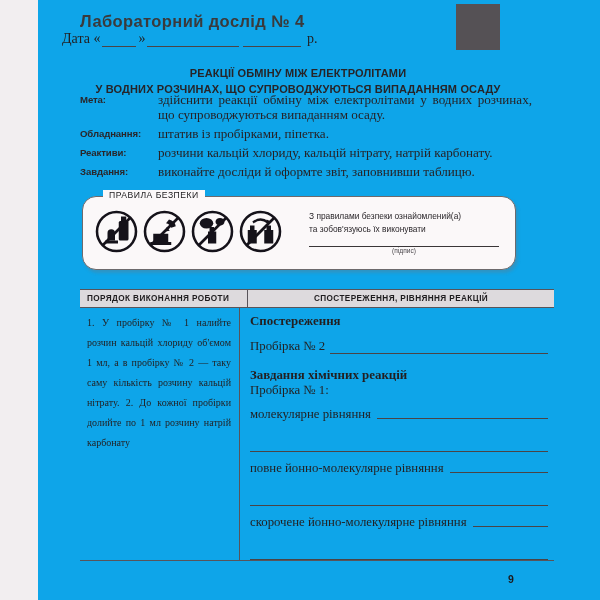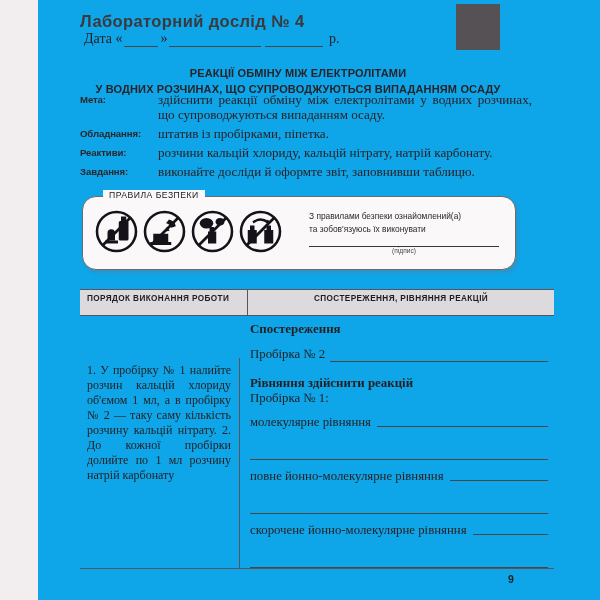--- a/index.html
+++ b/index.html
@@ -13,21 +13,21 @@
     position:absolute;left:38px;top:0;width:562px;height:600px;
     background:#0ea5e9;
   }
   
   .lab-title{
     position:absolute;left:42px;top:12px;
     font-family:"Liberation Sans",sans-serif;
     font-weight:bold;font-size:16.5px;letter-spacing:.4px;color:#3a3a3c;
   }
   .date-row{
-    position:absolute;left:46px;top:31px;
+    position:absolute;left:24px;top:31px;
     font-size:14px;white-space:nowrap;
   }
   .date-row .ln{
     display:inline-block;border-bottom:1px solid #4a4446;
     vertical-align:bottom;height:12px;margin:0 2px;
   }
   .ln.a{width:34px;} .ln.b{width:92px;} .ln.c{width:58px;}
   .tab-marker{
     position:absolute;left:418px;top:4px;width:44px;height:46px;
     background:#555155;
@@ -87,30 +87,30 @@
   }
   
   .tbl{
     position:absolute;left:42px;top:289px;width:474px;
   }
   .tbl-head{display:flex;border-top:1.6px solid #58545a;}
   .th{
     background:#dddadd;
     font-family:"Liberation Sans",sans-serif;
     font-weight:bold;font-size:8.2px;letter-spacing:.4px;color:#1e1c1e;
-    padding:4px 0 12px 0;text-align:center;
+    padding:4px 0 4px 0;text-align:center;
     border-bottom:1.6px solid #58545a;
   }
   .th.left{flex:0 0 160px;border-right:1.4px solid #58545a;text-align:left;padding-left:7px;}
   .th.right{flex:1;}
   .tbl-body{display:flex;min-height:242px;border-bottom:1.6px solid #58545a;}
   .td.left{
     flex:0 0 160px;border-right:1.4px solid #58545a;
     padding:5px 8px 0 7px;box-sizing:border-box;
-    font-size:12px;line-height:15px;text-align:justify;margin-top:42px;
+    font-size:10px;line-height:20px;text-align:justify;
   }
   .td.right{flex:1;padding:5px 6px 0 10px;box-sizing:border-box;}
   .bold-h{font-weight:bold;font-size:12.9px;line-height:16px;}
   .obs-row{display:flex;align-items:flex-end;font-size:12.8px;margin-top:1px;}
   .obs-row .lbl{white-space:nowrap;}
   .obs-row .fill{flex:1;border-bottom:1px solid #4a4446;height:11px;margin-left:5px;}
   .gap-s{height:9px;}
   .gap-m{height:13px;}
   .eq-line{border-bottom:1px solid #4a4446;height:16px;}
   .eq-row{display:flex;align-items:flex-start;font-size:12.8px;}
@@ -225,21 +225,21 @@
         <div class="bold-h">Спостереження</div>
 
         <div class="gap-s"></div>
         <div class="obs-row">
           <span class="lbl">Пробірка № 2</span>
           <span class="fill"></span>
         </div>
 
         <div class="gap-m"></div>
 
-        <div class="bold-h">Рівняння здійснити реакцій</div>
+        <div class="bold-h">Завдання хімічних реакцій</div>
         <div style="font-size:12.8px;">Пробірка № 1:</div>
 
         <div class="gap-s"></div>
 
         <div class="eq-row">
           <span class="lbl">молекулярне рівняння</span>
           <span class="fill"></span>
         </div>
         <div class="gap-m"></div>
         <div class="eq-line"></div>

